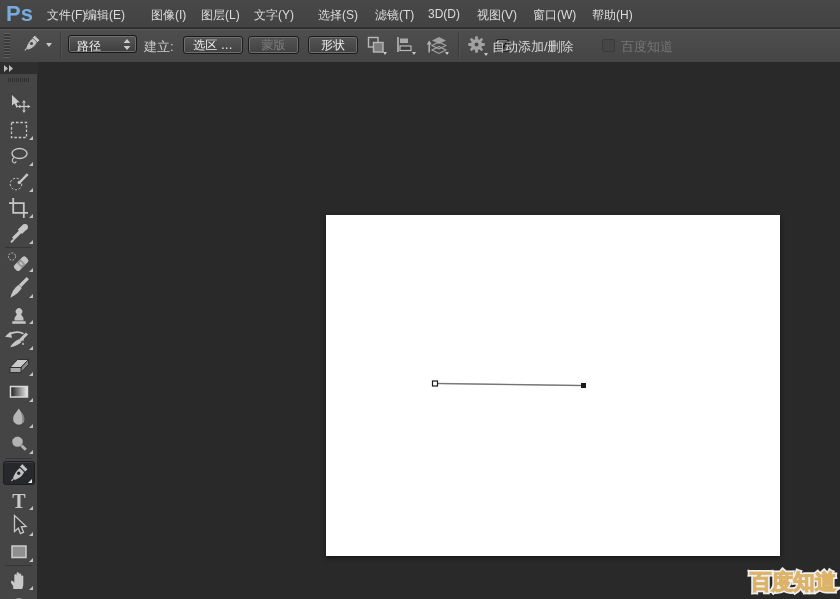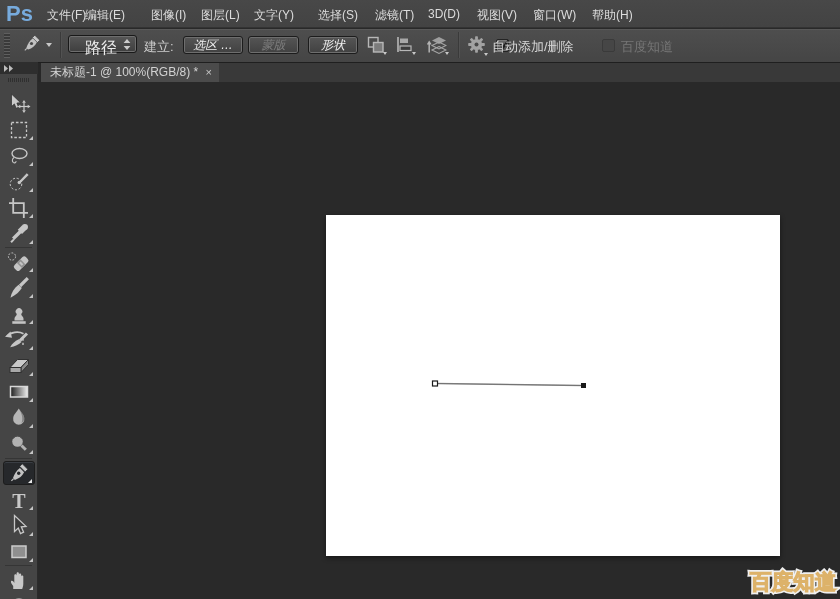--- a/index.html
+++ b/index.html
@@ -19,26 +19,26 @@
   background:linear-gradient(#4e4e4e,#454545); box-shadow:inset 0 1px 0 #585858; }
 #ob-grip { position:absolute; left:4px; top:4px; width:6px; height:25px;
   background:repeating-linear-gradient(to bottom,#5f5f5f 0 1px,#3a3a3a 1px 2px,#3a3a3a 2px 3px); }
 .vsep { position:absolute; top:3px; width:1px; height:26px; background:#3a3a3a;
   box-shadow:1px 0 0 #525252; }
 .ddarrow { position:absolute; width:0; height:0; border-left:3.5px solid transparent;
   border-right:3.5px solid transparent; border-top:4px solid #c8c8c8; }
 #combo { position:absolute; left:68px; top:6px; width:69px; height:18px;
   border-radius:3px; background:linear-gradient(#575757,#3e3e3e);
   border:1px solid #191919; box-shadow:inset 0 0 0 1px #6e6e6e; }
-#combo .lbl { position:absolute; left:8px; top:2px; font-size:16px; color:#ececec;margin-left:8px; }
+#combo .lbl { position:absolute; left:8px; top:2px; font-size:12px; color:#ececec; }
 #jianli { position:absolute; left:144px; top:9px; font-size:13px; color:#cccccc; }
 .obtn { position:absolute; top:7px; height:18px; border-radius:3px;
   background:linear-gradient(#555555,#414141); border:1px solid #1c1c1c;
   box-shadow:inset 0 0 0 1px #6e6e6e; font-size:12px; color:#f0f0f0;
-  text-align:center; line-height:16px;font-style:italic; }
+  text-align:center; line-height:16px; }
 .obtn.dis { color:#7d7d7d; }
 .cb { position:absolute; top:10px; width:13px; height:13px; border-radius:2px;
   background:linear-gradient(#6a6a6a,#4e4e4e); border:1px solid #242424;
   box-shadow:inset 0 0 0 1px #7a7a7a; }
 .cb.dis { background:#464646; border:1px solid #3a3a3a; box-shadow:none; }
 .oblbl { position:absolute; top:9px; font-size:13px; color:#d6d6d6; white-space:nowrap; }
 .oblbl.dis { color:#767676; }
 
 
 #tools-header { position:absolute; left:0; top:62px; width:38px; height:12px;
@@ -352,23 +352,20 @@
 
   <svg style="position:absolute;left:11px;top:597px" width="16" height="2" viewBox="0 0 16 2">
       <path d="M2 6 A6.5 6.5 0 0 1 14 6" fill="none" stroke="#b0b0b0" stroke-width="1.6"></path>
   </svg>
 
   <div class="tsep" style="top:247px"></div>
   <div class="tsep" style="top:457.5px"></div>
   <div class="tsep" style="top:564.5px"></div>
   </div>
 
-  <div id="tabstrip">
-    <div id="tab">未标题-1 @ 100%(RGB/8) * <span class="x">×</span></div>
-  </div>
 
   <div id="pasteboard"></div>
   <div id="canvas">
     <svg width="454" height="341" viewBox="0 0 454 341">
       <line x1="111" y1="168.5" x2="255" y2="170.5" stroke="#9a9a9a" stroke-width="1.4"></line>
       <line x1="111" y1="168.5" x2="255" y2="170.5" stroke="#555" stroke-width="0.6"></line>
       <rect x="106.5" y="166" width="5" height="5" fill="#ffffff" stroke="#1a1a1a" stroke-width="1.2"></rect>
       <rect x="255" y="168" width="5" height="5" fill="#1a1a1a"></rect>
     </svg>
   </div>

